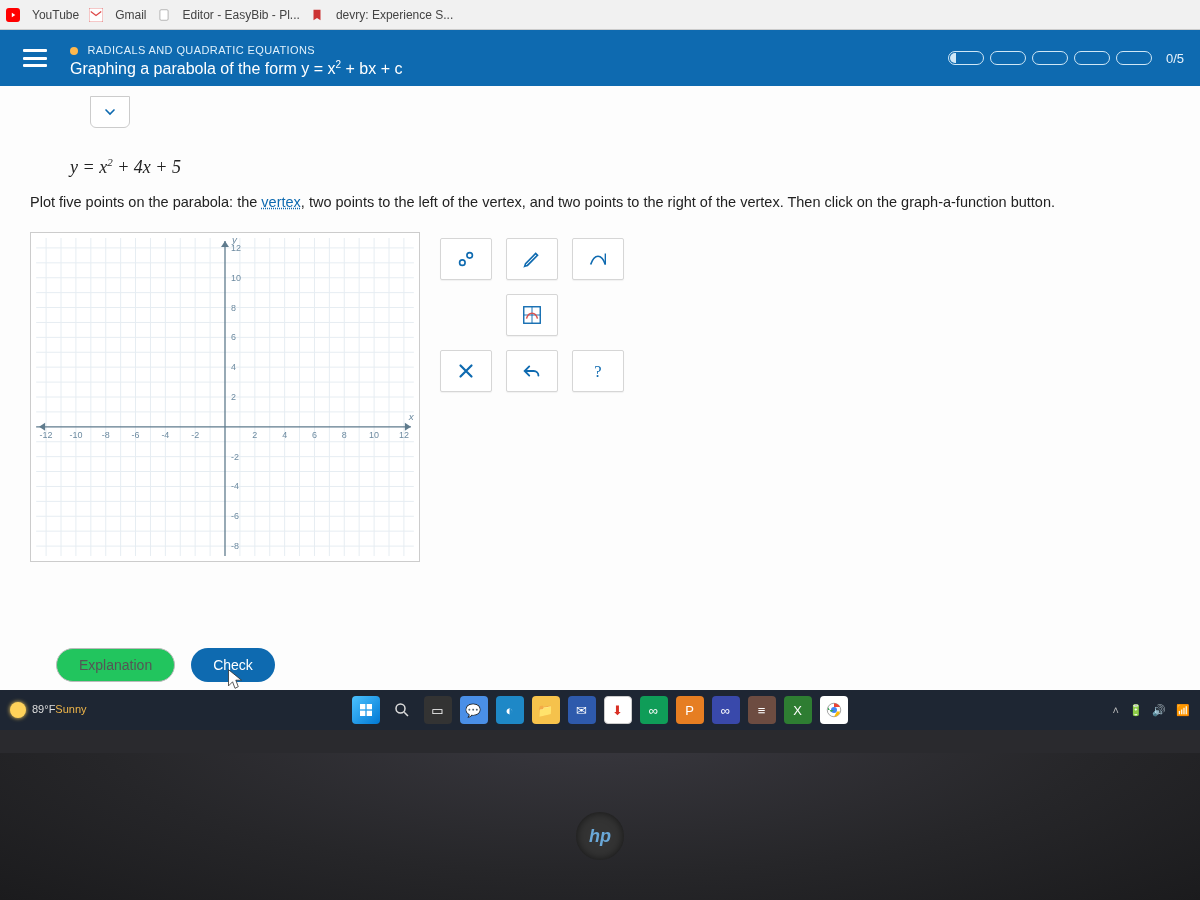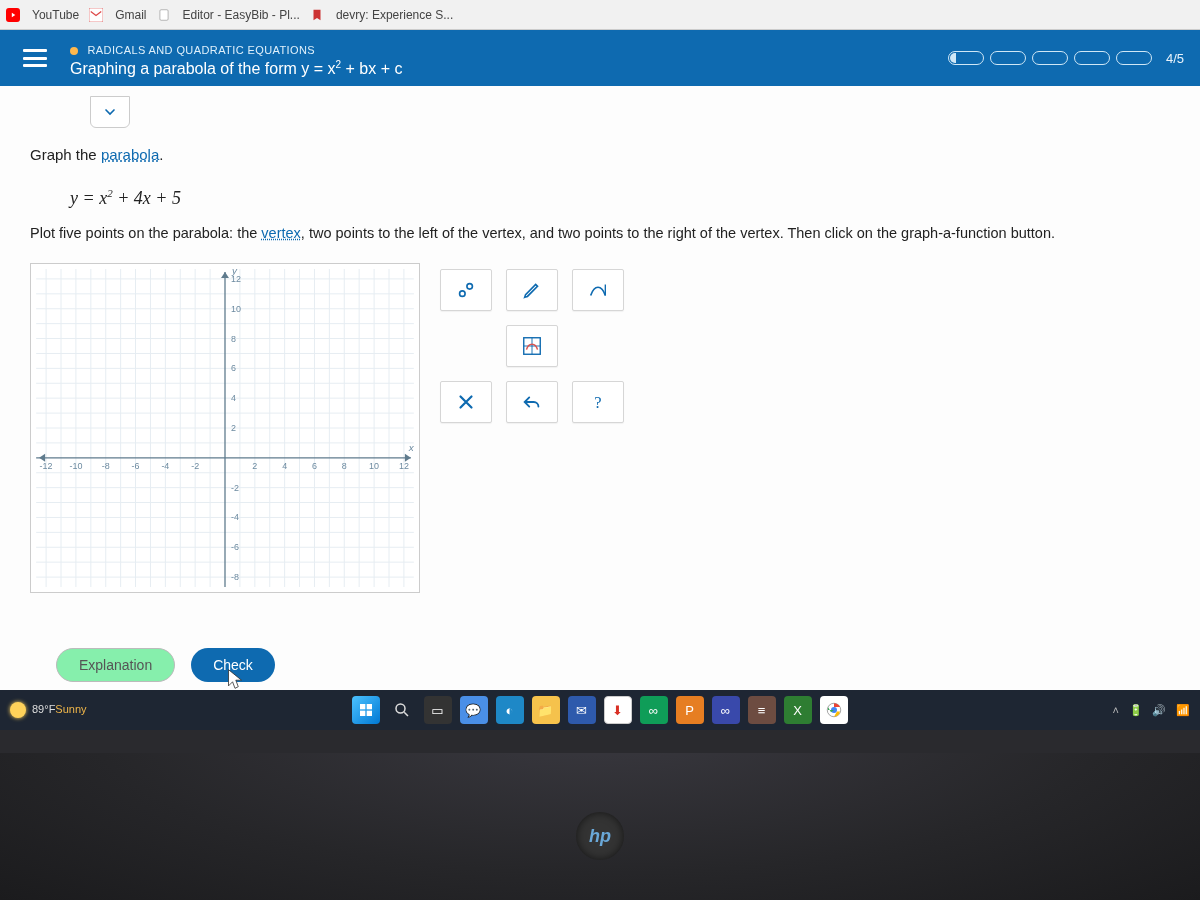--- a/index.html
+++ b/index.html
@@ -119,21 +119,21 @@
   
   .action-row {
     margin-top: auto;
     padding: 10px 0 10px 26px;
     display:flex; gap: 16px;
   }
   .btn {
     height: 34px; padding: 0 22px; border-radius: 17px; font-size: 14px;
     display:flex;align-items:center;justify-content:center;cursor:pointer;
   }
-  .btn-outline { background:#86efac;border:1px solid #bbb;color:#555;}
+  .btn-outline { background:#22c55e;border:1px solid #bbb;color:#555;}
   .btn-primary { background:#0e6ab0;color:#fff;border:none;}
   
   .footer-strip {
     height: 28px; background: #cfd4d4; color: #555;
     display:flex;align-items:center;justify-content:flex-end;
     padding-right: 14px; font-size: 11.5px; gap: 12px;
   }
   .footer-strip a { color:#5b6d7a; text-decoration: underline; }
   
   .taskbar {
@@ -227,34 +227,31 @@
       <div class="lesson-title">
         <span>Graphing a parabola of the form y = x</span><sup>2</sup><span> + bx + c</span>
       </div>
     </div>
     <div class="progress-col">
       <div class="pbox first"></div>
       <div class="pbox"></div>
       <div class="pbox"></div>
       <div class="pbox"></div>
       <div class="pbox"></div>
-      <span class="progress-label">4/5</span>
+      <span class="progress-label">0/5</span>
     </div>
   </div>
 
   <div class="content">
     <div class="chev-btn">
       <svg viewBox="0 0 24 24">
           <path d="M6 9l6 6 6-6" stroke="#0e6ab0" stroke-width="2.5" fill="none" stroke-linecap="round"></path>
         </svg>
     </div>
 
-    <div class="prompt">
-      <span>Graph the </span><span class="ul">parabola</span><span>.</span>
-    </div>
 
     <div class="eqn">
       <span>y = x</span><sup>2</sup><span> + 4x + 5</span>
     </div>
 
     <div class="instr">
       <span>Plot five points on the parabola: the </span><span class="vlink">vertex</span><span>, two points to the left of the vertex, and two points to the right of the vertex. Then click on the graph-a-function button.</span>
     </div>
 
     <div class="work-row">

